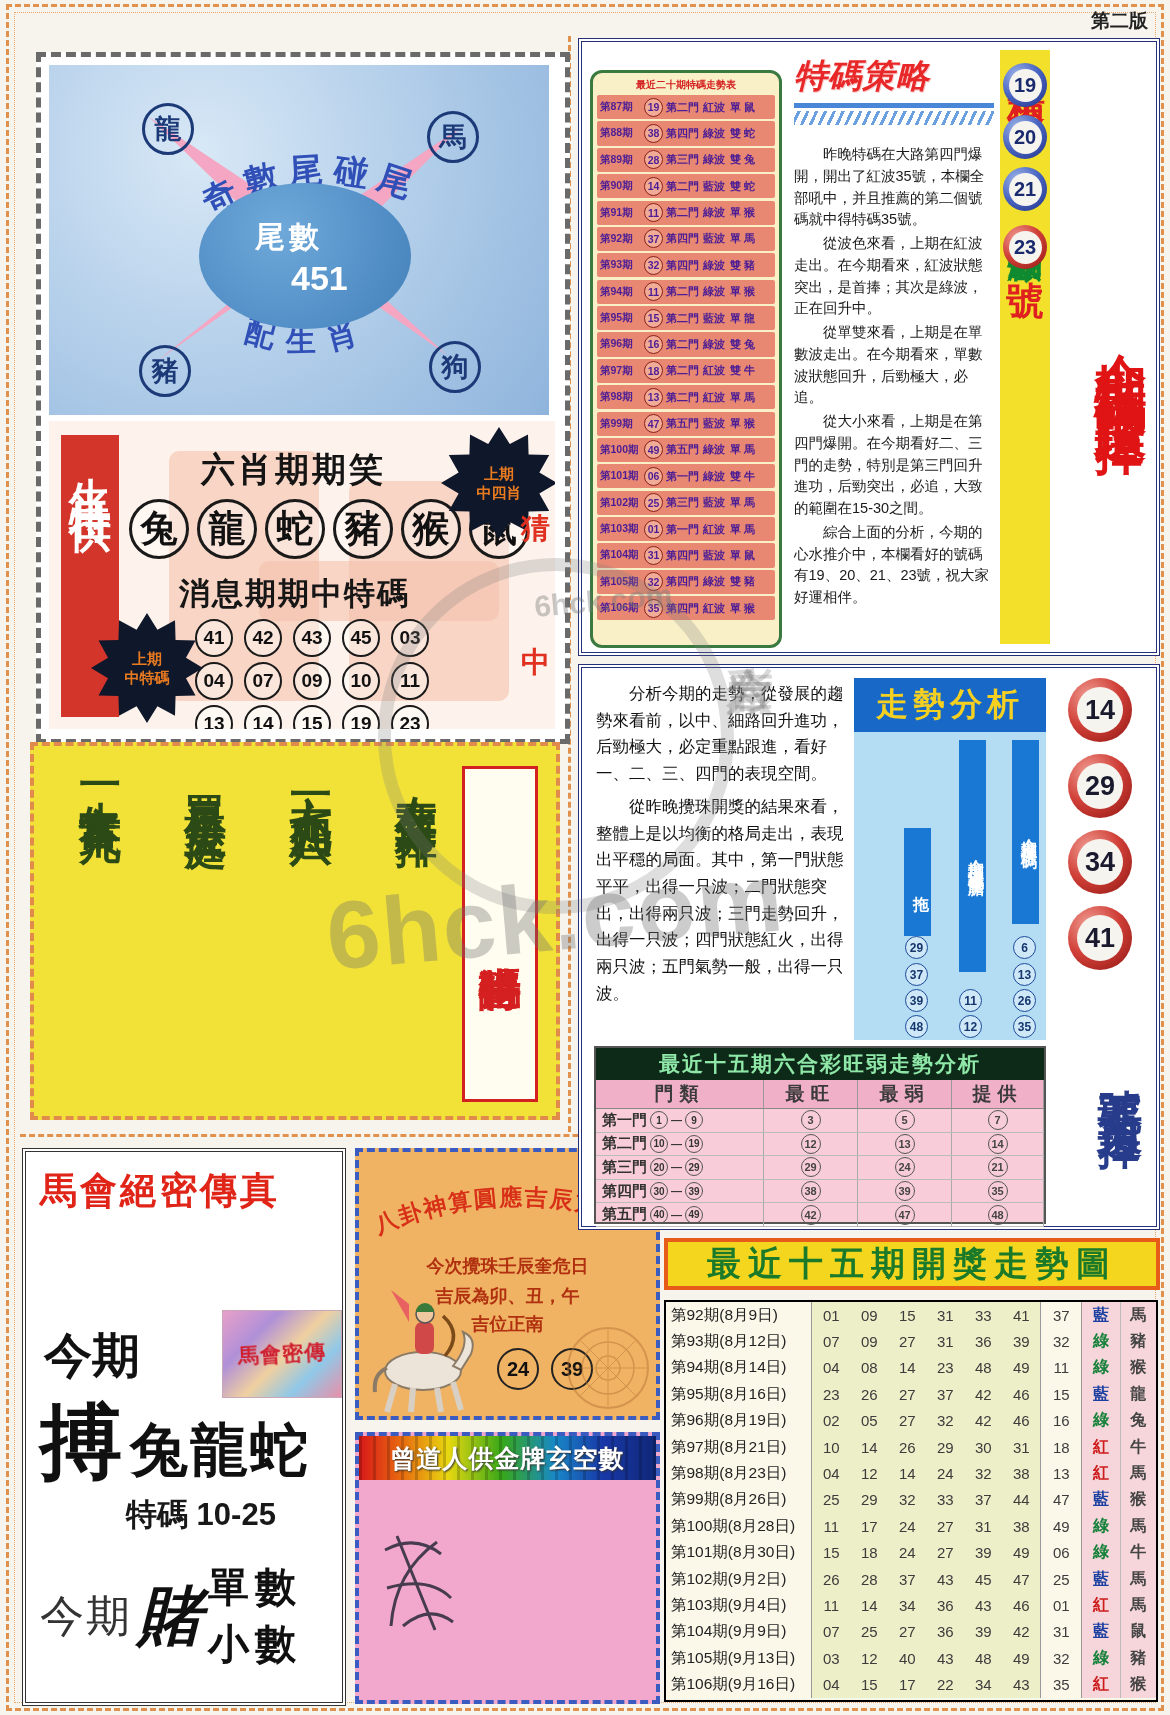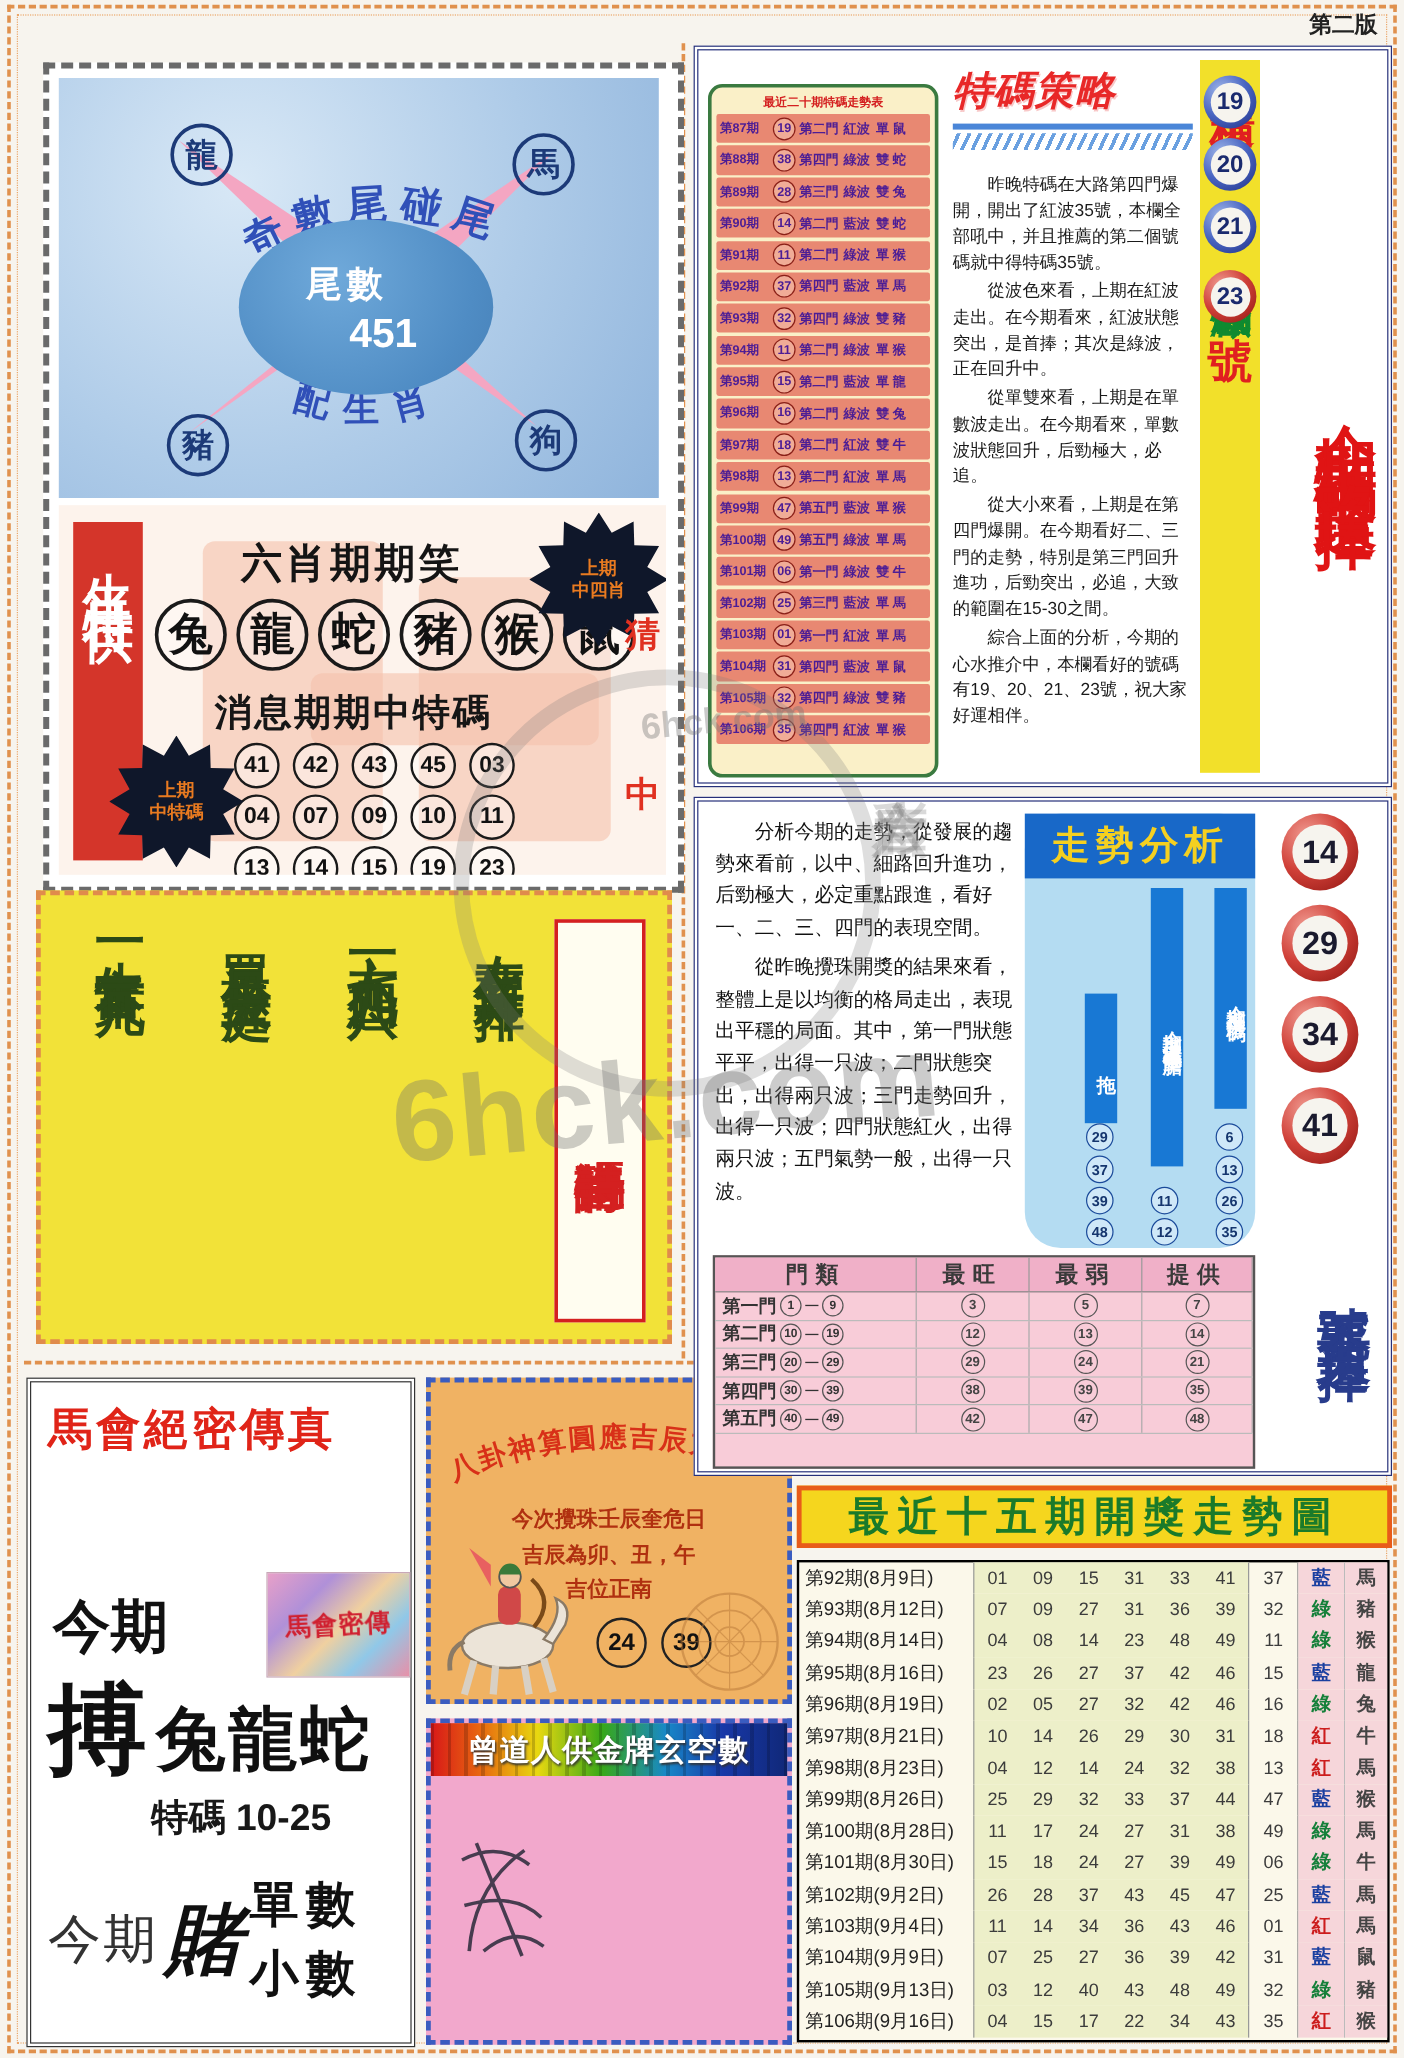--- a/index.html
+++ b/index.html
@@ -103,21 +103,21 @@
   .ball-blue{background:radial-gradient(circle at 32% 28%,#9db4e8 0%,#4a66c2 48%,#1e2d84 100%);}
   .ball-red{background:radial-gradient(circle at 32% 28%,#f09a90 0%,#d04038 48%,#8e1410 100%);}
   .sel-ball{width:44px;height:44px;flex:none;}
   .sel-ball .core{width:33px;height:33px;font-size:20px;color:#1a2a6e;}
   #headline-r{left:474px;top:14px;width:100px;height:592px;color:#e01414;font-size:52px;font-weight:900;letter-spacing:10px;justify-content:center;display:flex;}
 
   
   #box-mr{left:578px;top:664px;width:582px;height:566px;background:#fff;border:4px double #26307a;box-sizing:border-box;}
   #analysis-text{left:14px;top:12px;width:252px;font-size:16.5px;line-height:1.62;color:#111;}
   #analysis-text p{margin:0 0 6px;text-indent:2em;}
-  #a-box{left:272px;top:10px;width:192px;height:362px;background:#b4dcf2;border-radius:30px;}
+  #a-box{left:272px;top:10px;width:192px;height:362px;background:#b4dcf2;}
   #a-title{left:0;top:0;width:100%;height:54px;background:#1868c8;color:#f5d020;font-size:32px;font-weight:bold;letter-spacing:5px;}
   .a-strip{position:absolute;width:27px;background:#1878d4;color:#fff;font-size:16px;font-weight:bold;writing-mode:vertical-rl;text-orientation:upright;letter-spacing:3px;text-align:center;padding-top:4px;box-sizing:border-box;}
   .a-circ{position:absolute;width:21px;height:21px;border:1.5px solid #1a4a9a;border-radius:50%;color:#16366e;font-size:12px;font-weight:bold;display:flex;align-items:center;justify-content:center;background:#cfe8f8;}
   #strength{left:12px;top:378px;width:452px;height:178px;border:2px solid #555;box-sizing:border-box;background:#f8ccd8;}
   #strength-title{height:32px;background:#0d2a18;color:#8fe8a8;font-size:21px;font-weight:bold;letter-spacing:2px;}
   #strength-head{display:grid;grid-template-columns:168px 94px 94px 92px;height:28px;background:#f0b0c8;border-bottom:1px solid #888;}
   #strength-head div{display:flex;align-items:center;justify-content:center;font-size:19px;font-weight:bold;color:#3a3a3a;letter-spacing:6px;border-right:1px solid #999;}
   .srow{display:grid;grid-template-columns:168px 94px 94px 92px;height:22.6px;border-bottom:1px solid #bbb;}
   .srow>div{display:flex;align-items:center;justify-content:center;border-right:1px solid #aaa;color:#444;}
   .srow .s-door{justify-content:flex-start;padding-left:6px;font-size:15px;font-weight:bold;gap:3px;color:#333;}
@@ -542,20 +542,21 @@
       <span class="a-circ" style="left: 51px; top: 311px;">39</span>
       <span class="a-circ" style="left: 51px; top: 337px;">48</span>
       <span class="a-circ" style="left: 105px; top: 311px;">11</span>
       <span class="a-circ" style="left: 105px; top: 337px;">12</span>
       <span class="a-circ" style="left: 159px; top: 258px;">6</span>
       <span class="a-circ" style="left: 159px; top: 285px;">13</span>
       <span class="a-circ" style="left: 159px; top: 311px;">26</span>
       <span class="a-circ" style="left: 159px; top: 337px;">35</span>
     </div>
   <div class="abs" id="strength">
+    <div class="flexc" id="strength-title">最近十五期六合彩旺弱走勢分析</div>
     <div id="strength-head">
       <div>門類</div>
       <div>最旺</div>
       <div>最弱</div>
       <div>提供</div>
     </div>
     <div id="strength-rows">
         <div class="srow">
           <div class="s-door">
             <span>第一門</span>

